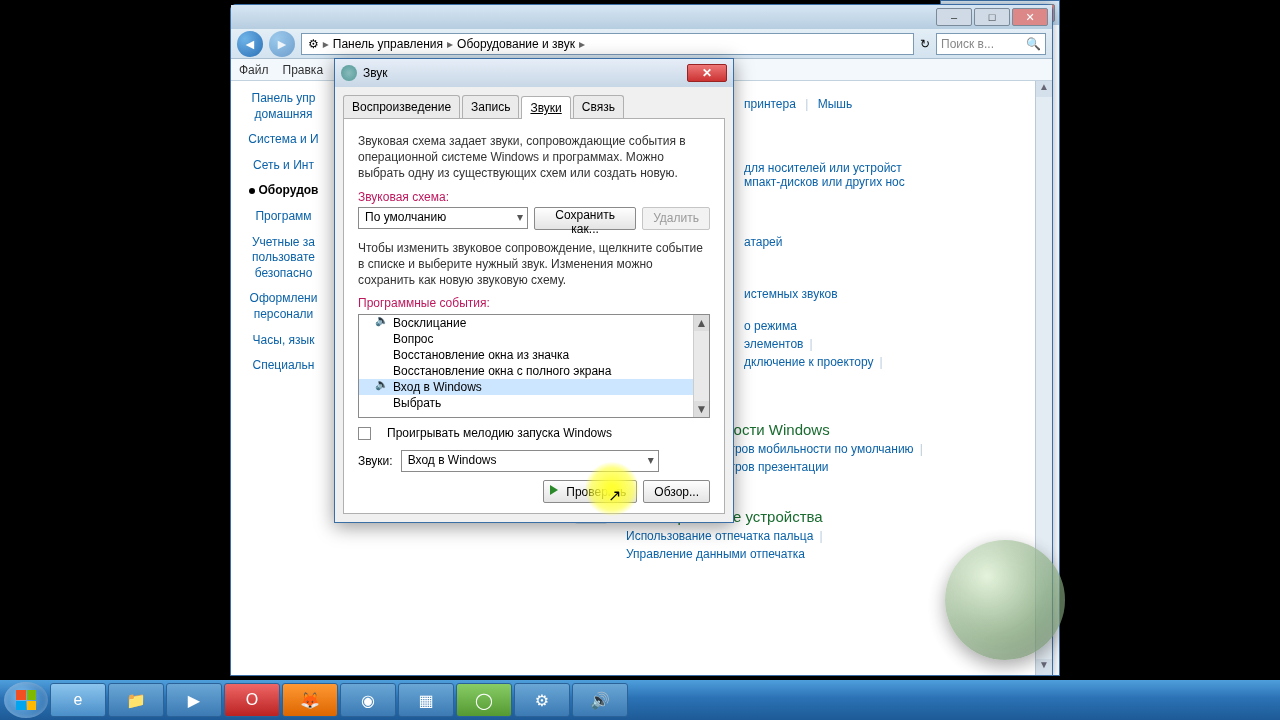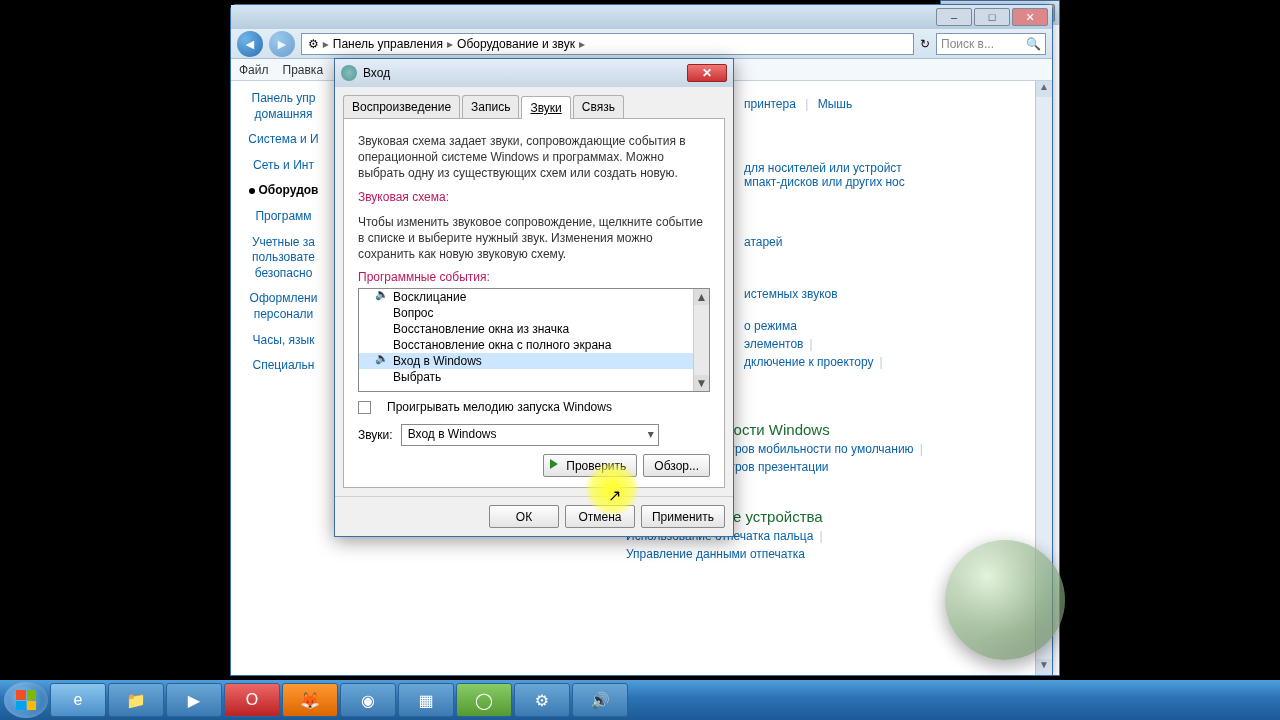--- a/index.html
+++ b/index.html
@@ -217,35 +217,40 @@
         <div style="height:calc(100% - 32px)"></div>
         <div class="arr">▼</div>
       </div>
     </div>
   </div>
 </div>
 
 <div class="dlg">
   <div class="dlg-title">
     <span class="ico"></span>
-    <span class="ttext">Вход</span>
+    <span class="ttext">Звук</span>
     <div class="closebtn">✕</div>
   </div>
 
   <div class="tabs">
     <div class="tab">Воспроизведение</div>
     <div class="tab">Запись</div>
     <div class="tab active">Звуки</div>
     <div class="tab">Связь</div>
   </div>
 
   <div class="tab-body">
     <div class="desc">Звуковая схема задает звуки, сопровождающие события в операционной системе Windows и программах. Можно выбрать одну из существующих схем или создать новую.</div>
 
     <div class="lbl">Звуковая схема:</div>
+    <div class="row-ctrl">
+      <div class="combo"><span>По умолчанию</span></div>
+      <button class="btn">Сохранить как...</button>
+      <button class="btn disabled">Удалить</button>
+    </div>
 
     <div class="desc" style="margin-top:10px">Чтобы изменить звуковое сопровождение, щелкните событие в списке и выберите нужный звук. Изменения можно сохранить как новую звуковую схему.</div>
 
     <div class="lbl">Программные события:</div>
     <div class="evt-box">
       <div class="evt-list">
           <div class="evt-item"><span class="spk"></span>Восклицание</div>
           <div class="evt-item">Вопрос</div>
           <div class="evt-item">Восстановление окна из значка</div>
           <div class="evt-item">Восстановление окна с полного экрана</div>
@@ -269,25 +274,20 @@
       <div class="combo wide"><span>Вход в Windows</span></div>
     </div>
     <div class="snd-row" style="margin-top:8px">
       <div class="btns">
         <button class="btn test"><span class="play"></span><span>Проверить</span></button>
         <button class="btn">Обзор...</button>
       </div>
     </div>
   </div>
 
-  <div class="dlg-footer">
-    <button class="btn" style="min-width:70px">ОК</button>
-    <button class="btn" style="min-width:70px">Отмена</button>
-    <button class="btn" style="min-width:70px">Применить</button>
-  </div>
 </div>
 
 <div class="highlight" style="left:585px; top:462px;"></div>
 <div class="cursor" style="left:608px; top:486px;"></div>
 
 <div class="orb"></div>
 
 <div class="taskbar">
   <div class="start">
     <div class="flag">

